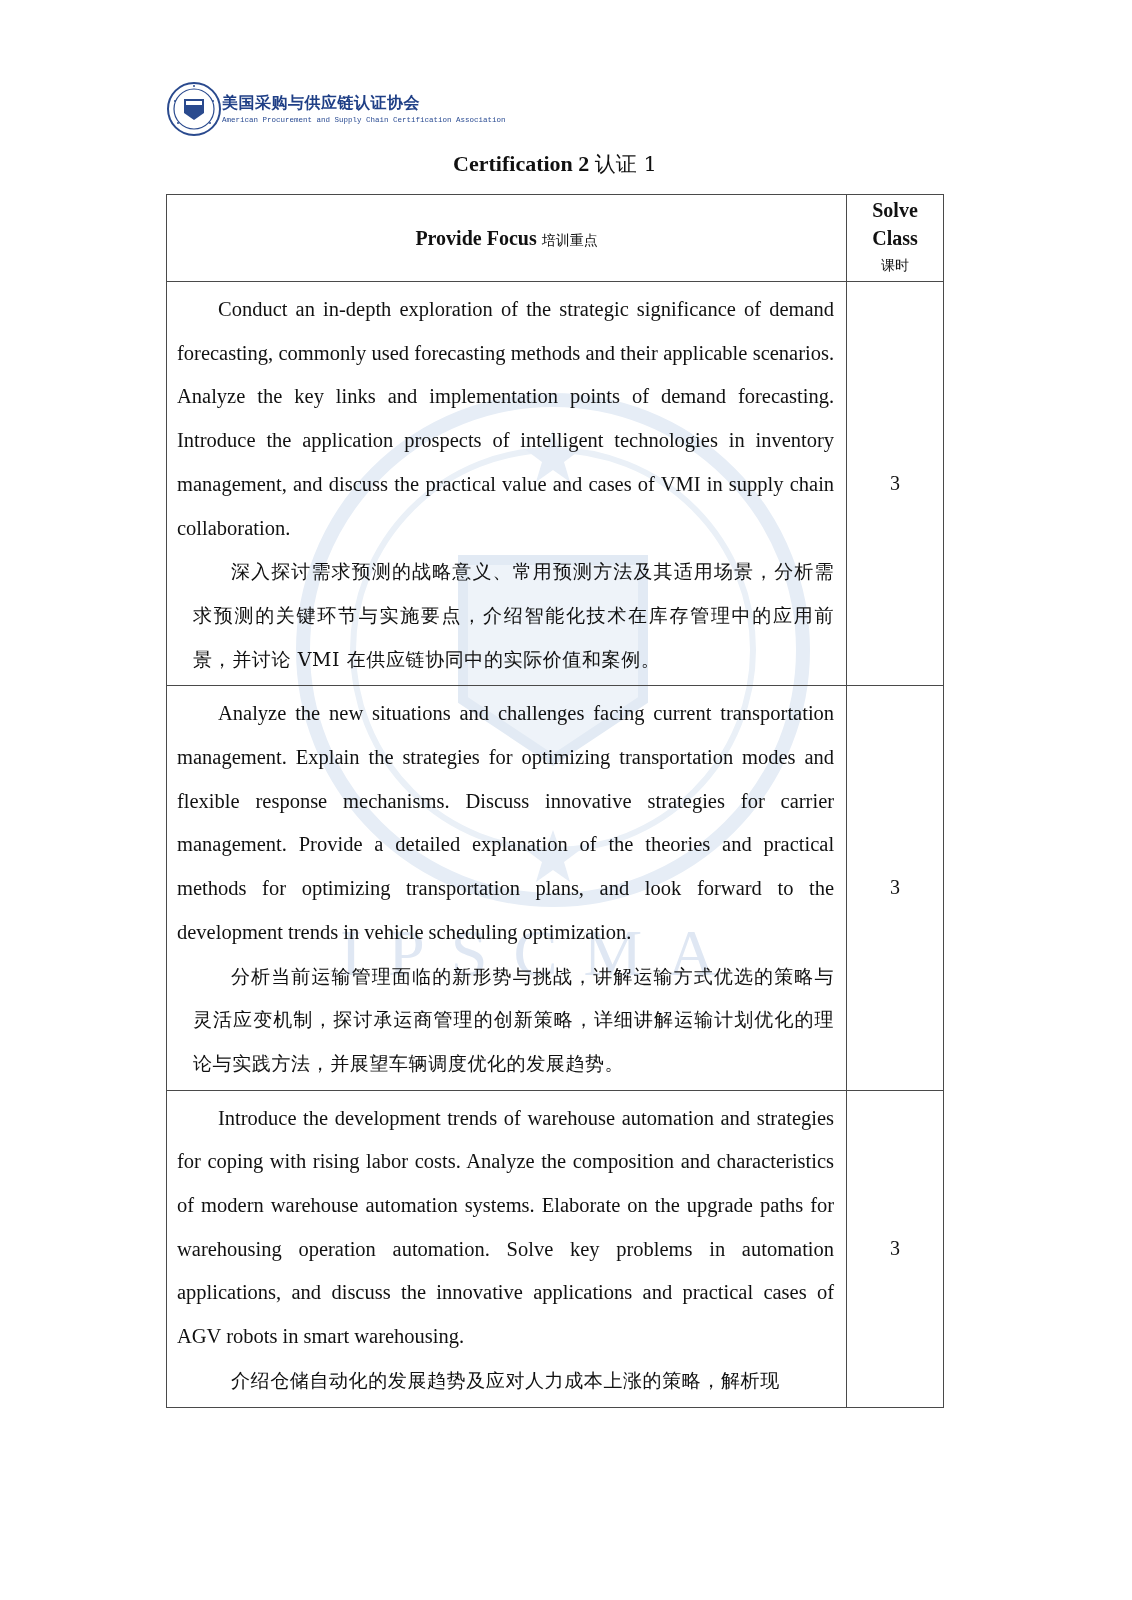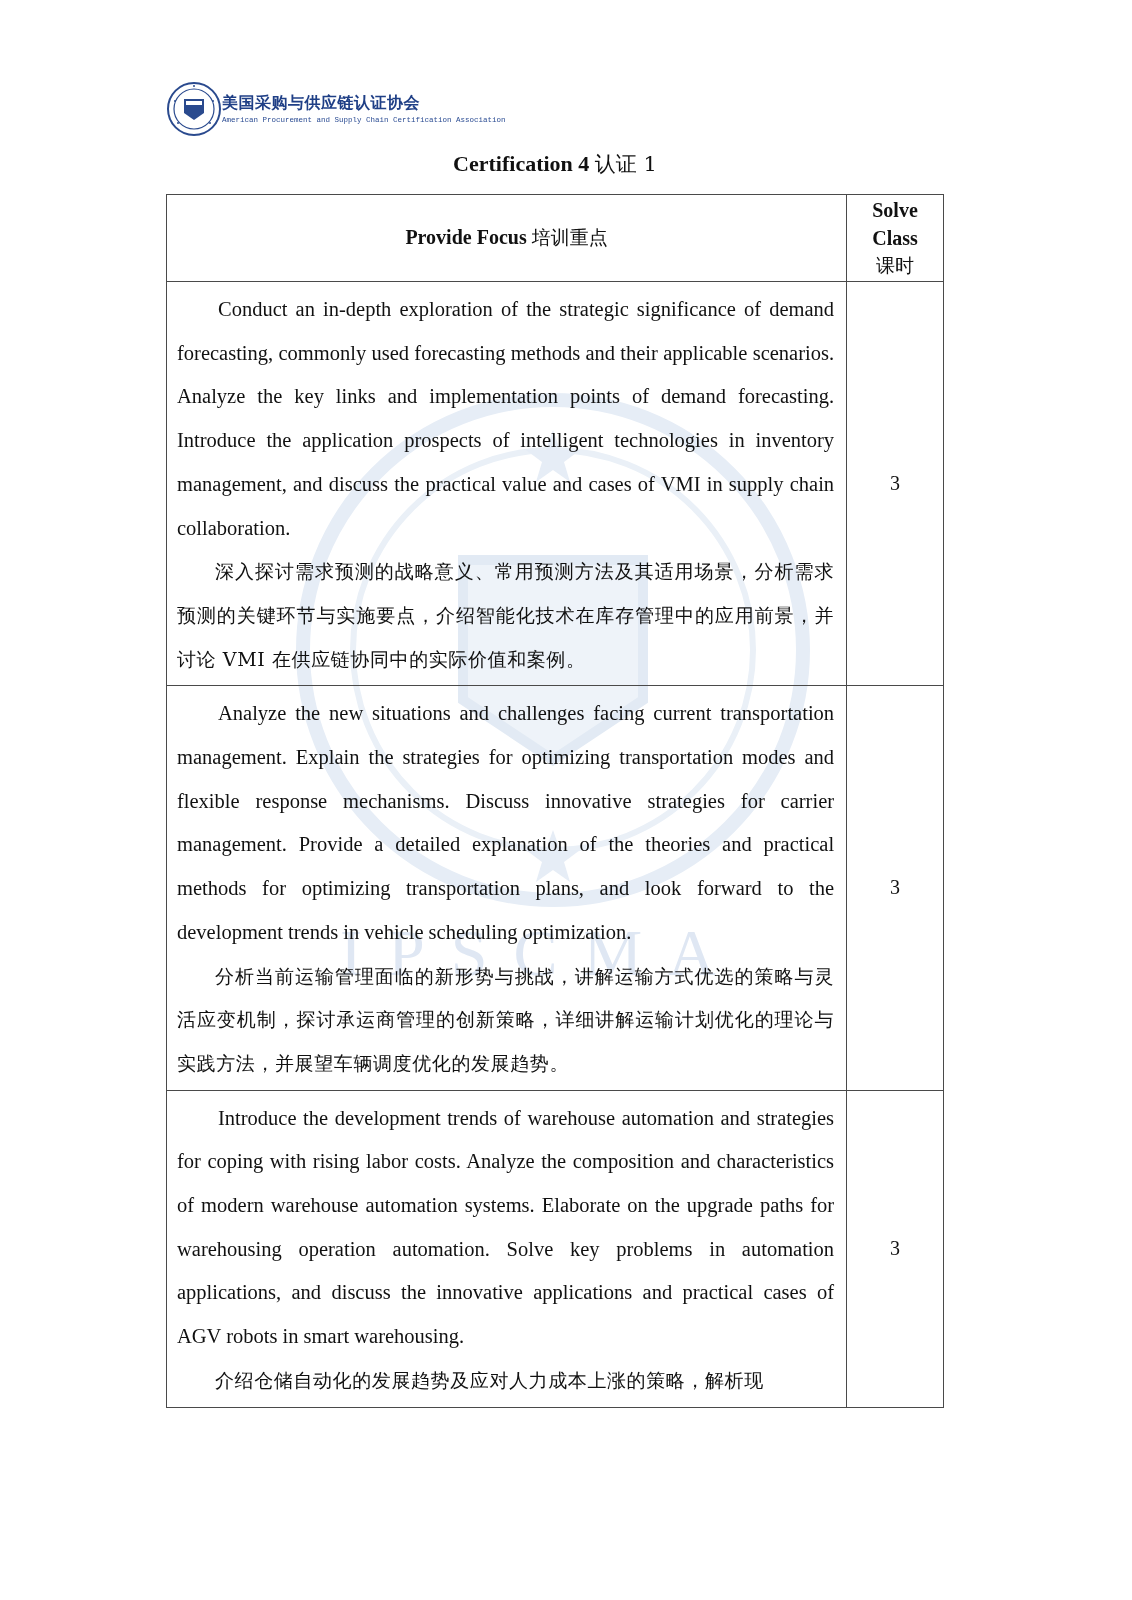--- a/index.html
+++ b/index.html
@@ -16,26 +16,26 @@
                font-size: 22px; font-weight: bold; }
   .doc-title .cn { font-weight: normal; font-family: "DejaVu Serif", serif; font-size: 21px; }
   .watermark { position: absolute; left: 0; top: 0; width: 1132px; height: 1600px; pointer-events: none; }
   .wm-text { position: absolute; left: 340px; top: 915px; font-size: 66px; color: #dfe7f3;
              letter-spacing: 26px; font-family: "Liberation Serif", serif; }
   table { position: absolute; left: 166px; top: 194px; border-collapse: collapse; width: 778px; }
   td, th { border: 1.5px solid #4a4a4a; padding: 0; }
   th { font-weight: bold; font-size: 20px; }
   th.focus { width: 680px; height: 86px; text-align: center; }
   th.hours { width: 96px; text-align: center; line-height: 28px; }
-  th .cn { font-weight: normal; font-family: Liberation Sans, sans-serif; font-size: 19px; }
+  th .cn { font-weight: normal; font-family: Liberation Mono, monospace; font-size: 14px; }
   td.content { padding: 6px 12px 4px 10px; vertical-align: top; }
   td.hours-val { text-align: center; vertical-align: middle; font-size: 20px; }
   p { margin: 0; text-align: justify; text-align-last: left; text-indent: 2em;
       font-size: 20.5px; line-height: 43.7px; }
-  p.cn { font-family: "DejaVu Serif", serif; font-size: 19px; letter-spacing: 0.6px; }
+  p.cn { font-family: "DejaVu Serif", serif; font-size: 19px; letter-spacing: 0.6px; margin-left: 16px; }
   tr.cut td { border-bottom: 1.5px solid #4a4a4a; }
 </style>
 </head>
 <body>
 
 <div class="watermark">
   <svg width="1132" height="1600">
     <circle cx="553" cy="650" r="250" fill="none" stroke="#e6edf6" stroke-width="14"></circle>
     <circle cx="553" cy="650" r="200" fill="none" stroke="#eaf0f7" stroke-width="6"></circle>
     <path d="M463 560 L643 560 L643 700 L553 760 L463 700 Z" fill="#eef3f9" stroke="#e2eaf4" stroke-width="10"></path>
@@ -57,21 +57,21 @@
       <circle cx="12" cy="42" r="1" fill="#2a4a8e"></circle>
     <circle cx="44" cy="42" r="1" fill="#2a4a8e"></circle>
   </svg>
   <div class="logo-text">
     <div class="logo-cn">美国采购与供应链认证协会</div>
     <div class="logo-en">American Procurement and Supply Chain Certification Association</div>
   </div>
 </div>
 
 <div class="doc-title">
-  <span>Certification 4</span>
+  <span>Certification 2</span>
   <span class="cn">认证 1</span>
 </div>
 
 <table>
   <tbody>
       <tr>
     <th class="focus">
       <span>Provide Focus</span>
       <span class="cn">培训重点</span>
     </th>

